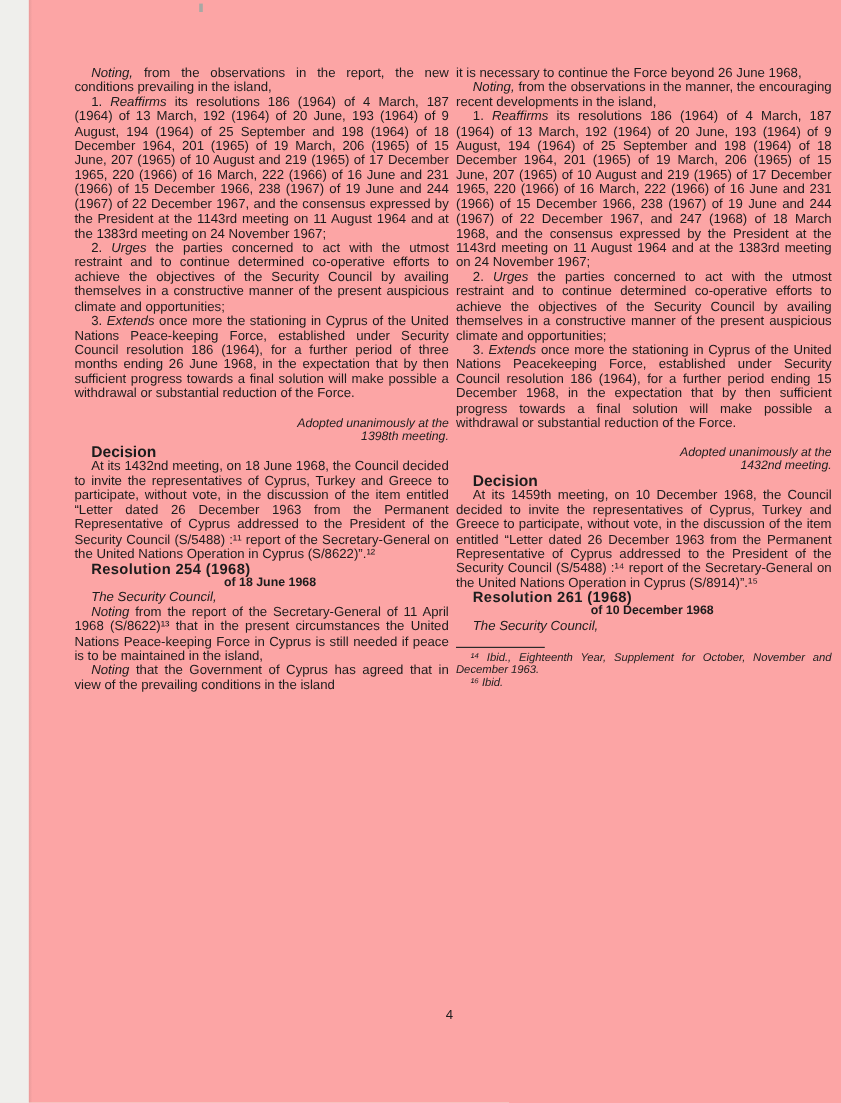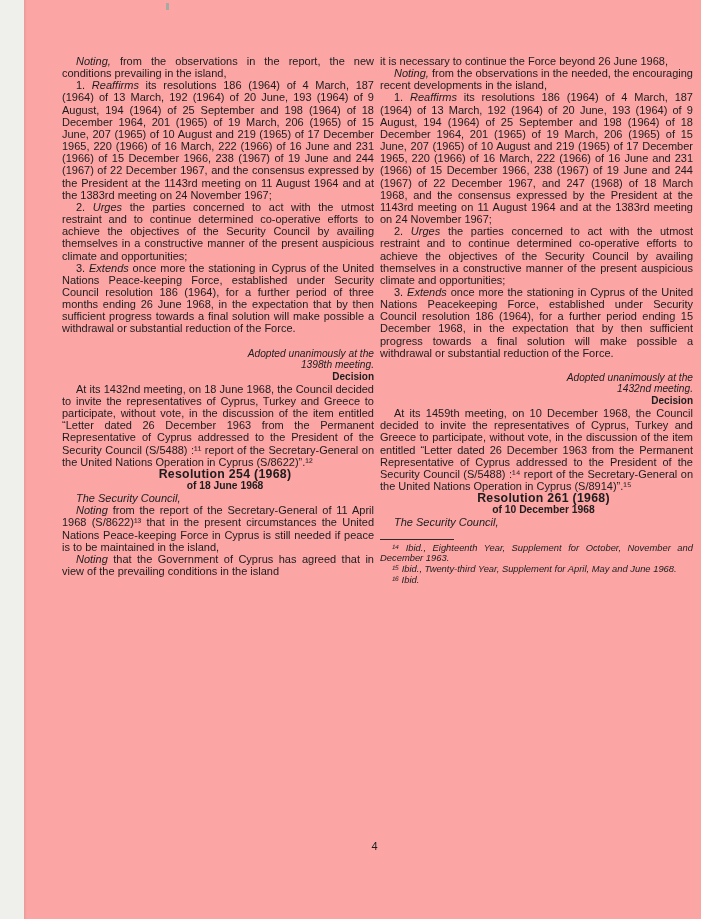--- a/index.html
+++ b/index.html
@@ -20,25 +20,25 @@
   .col{position:absolute;top:55px;width:312px;font-size:11px;line-height:12.15px;
     text-align:justify;}
   .col-left{left:38px;}
   .col-right{left:356px;width:313px;}
   .col p{margin:0;text-indent:14px;}
   .col p.noindent{text-indent:0;}
   .mt2{margin-top:2px;}
   .lead{font-style:italic;}
   .adopted{margin-top:13px;margin-left:132px;font-style:italic;
     font-size:10.2px;line-height:11.5px;text-align:right;}
-  .heading{text-align:right;font-weight:bold;text-indent:0;font-size:10px;}
+  .heading{text-align:left;font-weight:bold;text-indent:0;font-size:13px;}
   .mt-l-dec{margin-top:30px;}
   .mt-r-dec{margin-top:38px;}
   .dec-para{margin-top:17px;}
-  .res-heading{text-align:center;font-weight:bold;text-indent:0;
+  .res-heading{text-align:left;font-weight:bold;text-indent:0;
     font-size:12.3px;letter-spacing:0.3px;}
   .mt-l-res{margin-top:32px;}
   .mt-r-res{margin-top:50px;}
   .res-sub{text-align:center;font-weight:bold;text-indent:0;font-size:10.3px;margin-top:4px;}
   .council{font-style:italic;margin-top:13px;}
   .body-after-council{margin-top:1px;}
   .footnotes{margin-top:8px;font-size:9.4px;line-height:10.8px;}
   .mt-r-fn{margin-top:10px;}
   .fn-rule{width:74px;height:0;border-top:1px solid #2a2a2a;margin:0 0 3px 0;}
   .footnotes p{font-style:italic;text-indent:12px;margin:0;text-align:justify;}
@@ -71,40 +71,39 @@
     <p class="res-sub">of 18 June 1968</p>
 
     <p class="council">The Security Council,</p>
     <p class="body-after-council"><span class="lead">Noting</span><span> from the report of the Secretary-General of 11 April 1968 (S/8622)¹³ that in the present circumstances the United Nations Peace-keeping Force in Cyprus is still needed if peace is to be maintained in the island,</span></p>
     <p class="body-after-council"><span class="lead">Noting</span><span> that the Government of Cyprus has agreed that in view of the prevailing conditions in the island</span></p>
 
   </div>
 
   <div class="col col-right">
     <p class="noindent"><span>it is necessary to continue the Force beyond 26 June 1968,</span></p>
-    <p><span class="lead">Noting,</span><span> from the observations in the needed, the encouraging recent developments in the island,</span></p>
+    <p><span class="lead">Noting,</span><span> from the observations in the manner, the encouraging recent developments in the island,</span></p>
     <p class="mt2"><span>1. </span><span class="lead">Reaffirms</span><span> its resolutions 186 (1964) of 4 March, 187 (1964) of 13 March, 192 (1964) of 20 June, 193 (1964) of 9 August, 194 (1964) of 25 September and 198 (1964) of 18 December 1964, 201 (1965) of 19 March, 206 (1965) of 15 June, 207 (1965) of 10 August and 219 (1965) of 17 December 1965, 220 (1966) of 16 March, 222 (1966) of 16 June and 231 (1966) of 15 December 1966, 238 (1967) of 19 June and 244 (1967) of 22 December 1967, and 247 (1968) of 18 March 1968, and the consensus expressed by the President at the 1143rd meeting on 11 August 1964 and at the 1383rd meeting on 24 November 1967;</span></p>
     <p class="mt2"><span>2. </span><span class="lead">Urges</span><span> the parties concerned to act with the utmost restraint and to continue determined co-operative efforts to achieve the objectives of the Security Council by availing themselves in a constructive manner of the present auspicious climate and opportunities;</span></p>
     <p class="mt2"><span>3. </span><span class="lead">Extends</span><span> once more the stationing in Cyprus of the United Nations Peacekeeping Force, established under Security Council resolution 186 (1964), for a further period ending 15 December 1968, in the expectation that by then sufficient progress towards a final solution will make possible a withdrawal or substantial reduction of the Force.</span></p>
 
     <div class="adopted">
       <div>Adopted unanimously at the</div>
       <div>1432nd meeting.</div>
     </div>
 
     <p class="heading mt-r-dec">Decision</p>
     <p class="dec-para">At its 1459th meeting, on 10 December 1968, the Council decided to invite the representatives of Cyprus, Turkey and Greece to participate, without vote, in the discussion of the item entitled “Letter dated 26 December 1963 from the Permanent Representative of Cyprus addressed to the President of the Security Council (S/5488) :¹⁴ report of the Secretary-General on the United Nations Operation in Cyprus (S/8914)”.¹⁵</p>
 
     <p class="res-heading mt-r-res">Resolution 261 (1968)</p>
     <p class="res-sub">of 10 December 1968</p>
 
     <p class="council">The Security Council,</p>
 
     <div class="footnotes mt-r-fn">
       <div class="fn-rule"></div>
       <p>¹⁴ Ibid., Eighteenth Year, Supplement for October, November and December 1963.</p>
-      <p>¹⁵ Ibid., Twenty-third Year, Supplement for April, May and June 1968.</p>
       <p>¹⁶ Ibid.</p>
     </div>
   </div>
 
   <div class="page-num">4</div>
 </div>
 
 </body></html>

